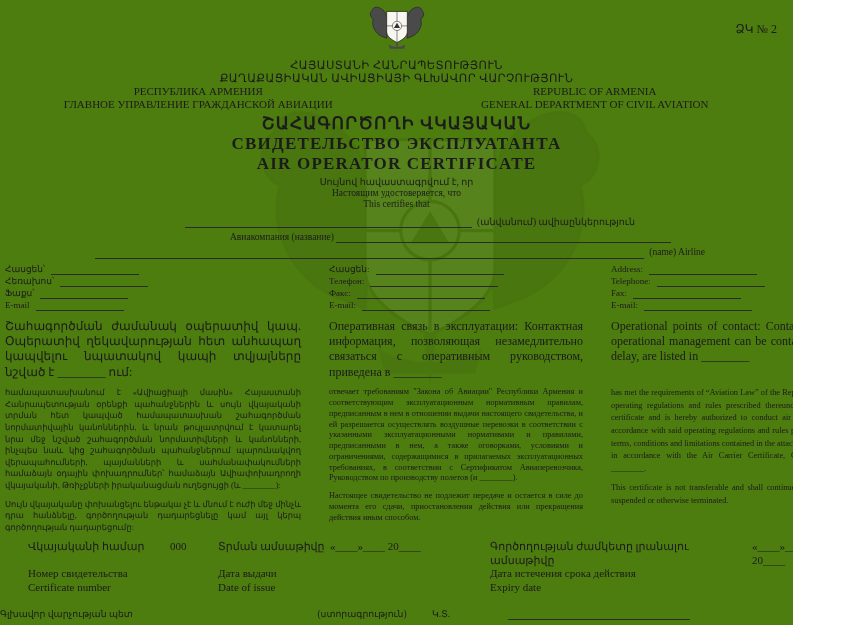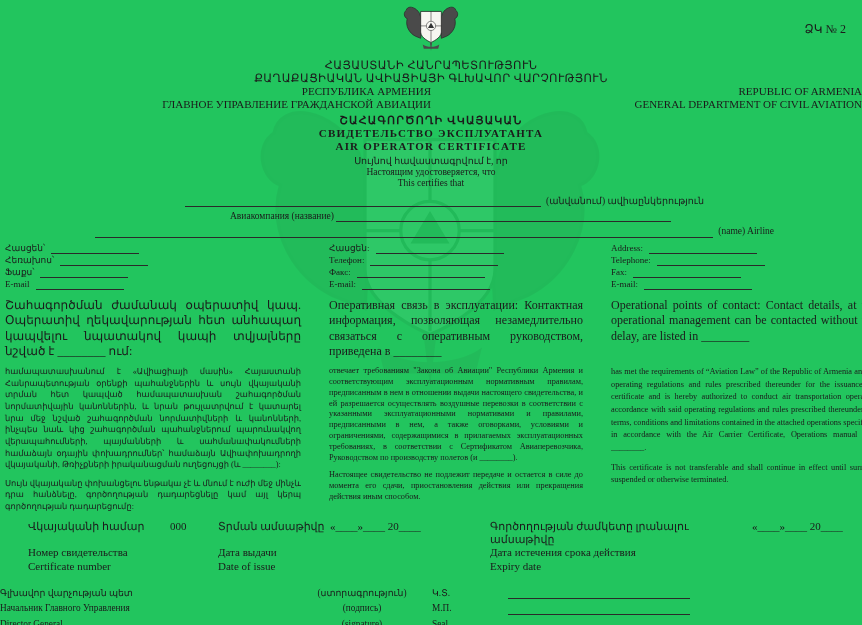--- a/index.html
+++ b/index.html
@@ -1,29 +1,29 @@
 <!DOCTYPE html>
 <html><head>
 <meta charset="utf-8">
 <style>
   * { margin:0; padding:0; box-sizing:border-box; }
   html,body { background:#ffffff; }
   .page {
-    width:862px; height:625px; background:#22c55e; color:#1b1b1b;
+    width:793px; height:625px; background:#4d7c0f; color:#1b1b1b;
     font-family:"Liberation Serif", serif; position:relative; overflow:hidden;
   }
   .form-number { position:absolute; top:22px; right:16px; font-size:12px; z-index:2; }
   .watermark { position:absolute; left:235px; top:55px; width:390px; height:390px; opacity:0.055; z-index:0; }
   .content { position:relative; z-index:1; }
   .coat { text-align:center; padding-top:3px; }
   .coat svg { display:inline-block; }
   .hdr { text-align:center; font-size:11.5px; letter-spacing:0.4px; line-height:1.15; }
   .hdr-row { display:flex; font-size:11px; line-height:1.18; }
-  .hdr-row > div { flex:1; text-align:right; }
-  .title { text-align:center; font-weight:bold; font-size:11px; letter-spacing:1.2px; line-height:1.16; }
+  .hdr-row > div { flex:1; text-align:center; }
+  .title { text-align:center; font-weight:bold; font-size:17px; letter-spacing:1.2px; line-height:1.16; }
   .t-hy { margin-top:3px; }
   .certify { text-align:center; font-size:9.5px; line-height:1.2; }
   .certify-first { margin-top:3px; }
   .nl { display:flex; align-items:flex-end; font-size:9.5px; line-height:1.3;font-family:Liberation Serif, serif; }
   .uline { border-bottom:1px solid #2a2a2a; height:11px; display:inline-block; }
   .nl1 { margin:5px 158px 0 185px; }
   .nl1 .uline { flex:1; margin-right:5px; }
   .nl2 { margin:3px 0 0 230px; }
   .nl2 .uline { width:335px; margin-left:2px; }
   .nl3 { margin:3px 88px 0 95px; }

